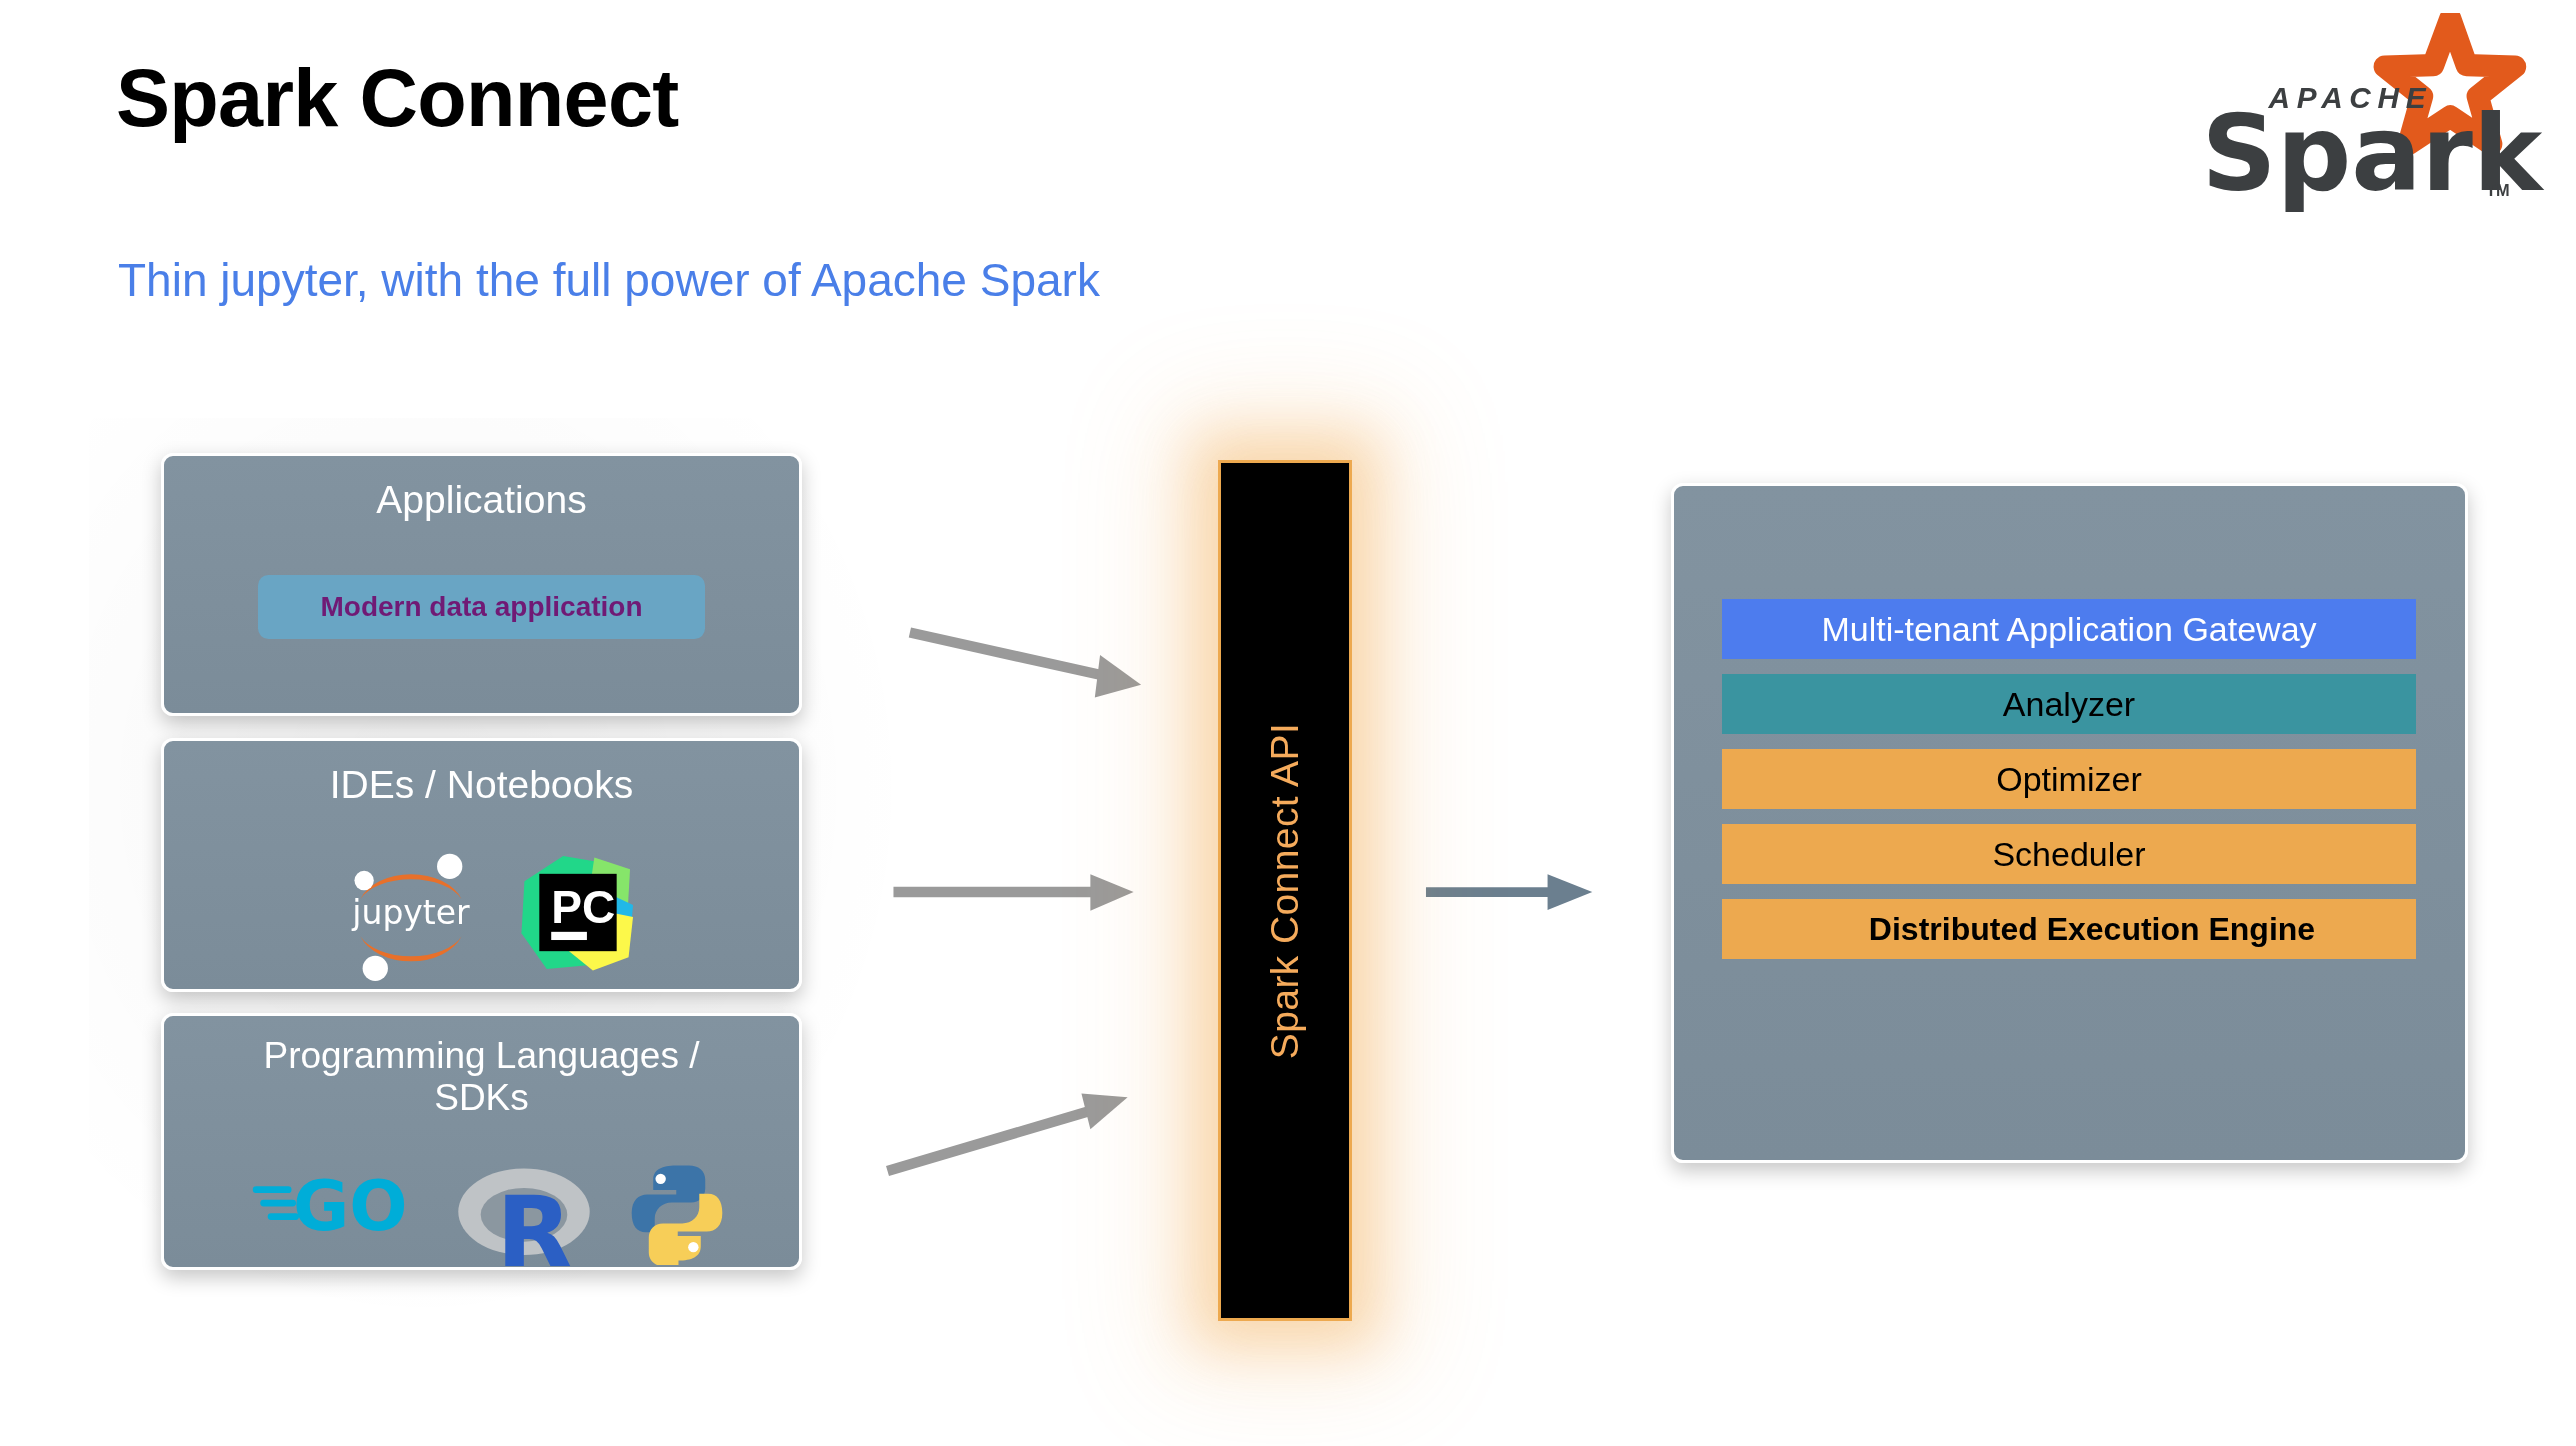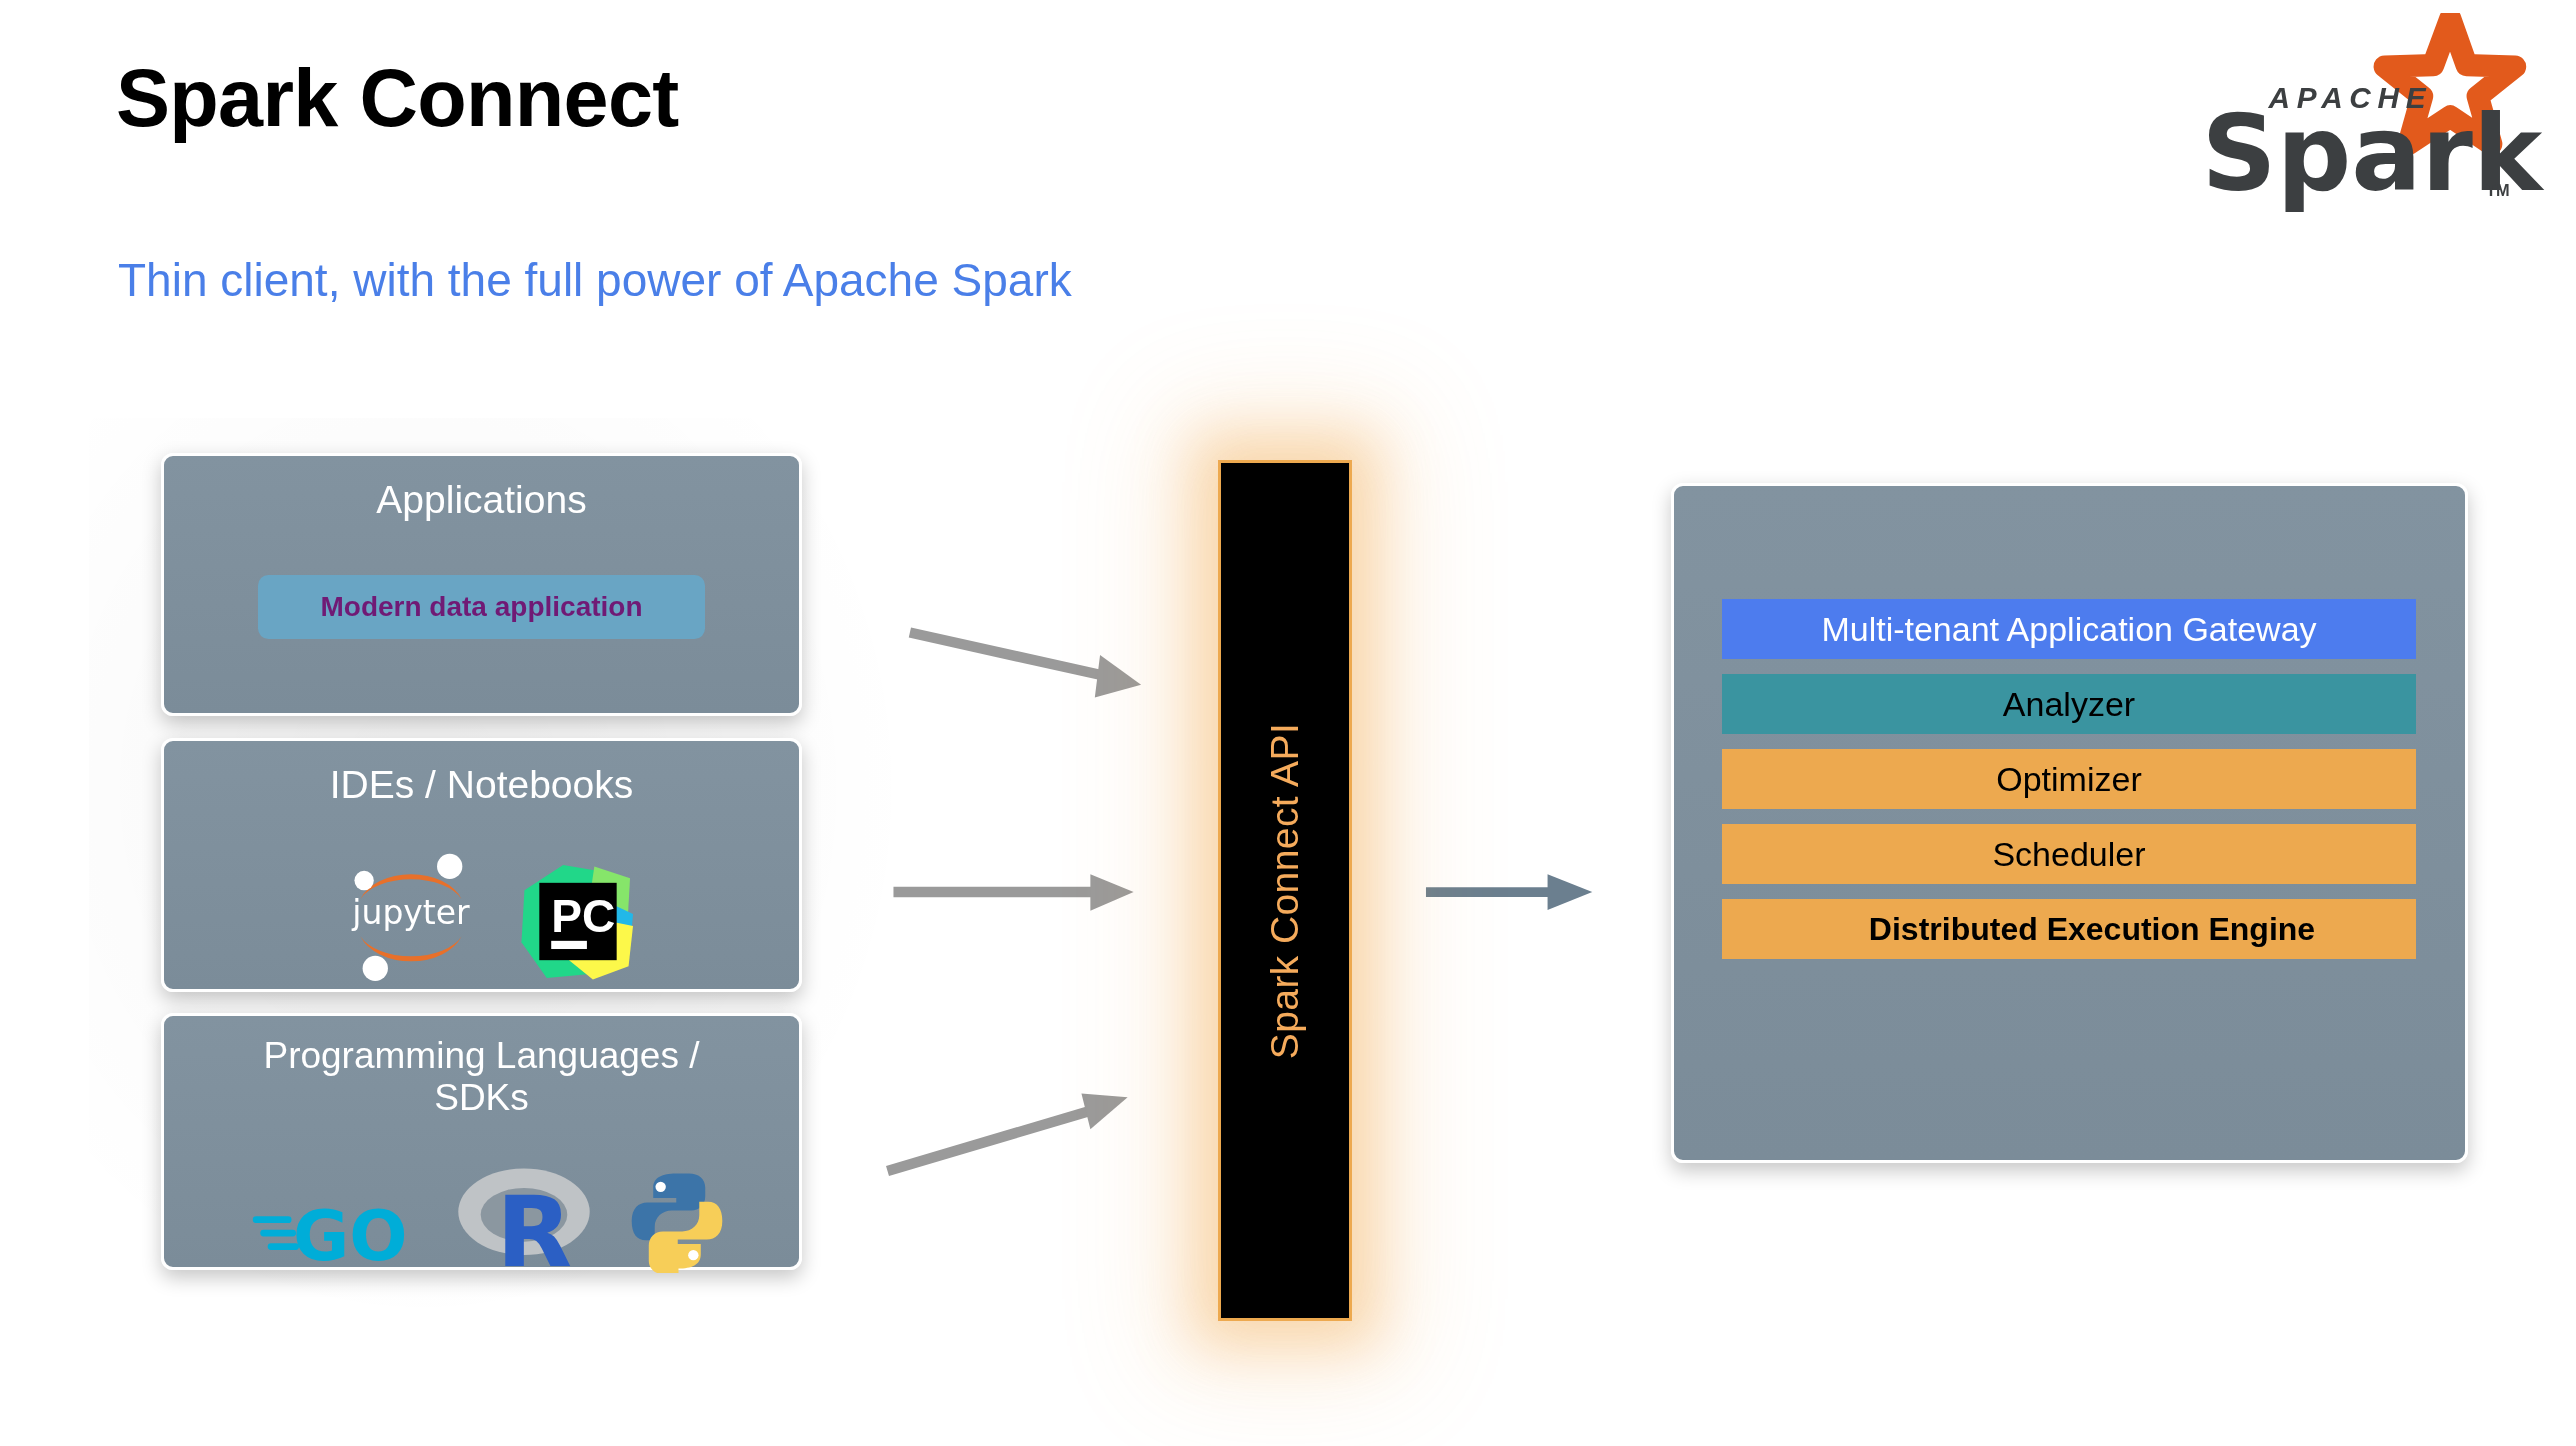--- a/index.html
+++ b/index.html
@@ -86,21 +86,21 @@
     font-weight: 700;
     display: flex;
     align-items: center;
     justify-content: center;
   }
 
   .logo-row {
     position: absolute;
     left: 17px; right: 0;
     display: flex;
-    align-items: flex-end;
+    align-items: flex-start;
     justify-content: center;
   }
   #ide-logo-row       { top: 112px; gap: 39px; }
   #language-logo-row  { top: 145px; gap: 30px; }
 
   
   #jupyter-logo { position: relative; width: 134px; height: 128px; }
   #jupyter-logo .jtext {
     position: absolute;
     left: 0; right: 0; top: 43px;
@@ -203,21 +203,21 @@
     width: 835px;
     height: 925px;
     background: radial-gradient(ellipse at 40% 40%, rgba(0,0,0,0.035), rgba(0,0,0,0) 70%);
     pointer-events: none;
   }
 </style>
 </head>
 <body>
 
 <div id="page-title">Spark Connect</div>
-<div id="page-subtitle">Thin client, with the full power of Apache Spark</div>
+<div id="page-subtitle">Thin jupyter, with the full power of Apache Spark</div>
 
 <div id="spark-logo">
   <svg viewBox="0 0 520 270" width="388" height="201" aria-hidden="true">
 
     <path d="M392 8 L414 70 L479 72 L429 112 L447 176 L392 139 L336 176 L354 112 L304 72 L369 70 Z" fill="none" stroke="#e25a1c" stroke-width="30" stroke-linejoin="round"></path>
 
     <text x="148" y="128" font-family="'Liberation Sans', sans-serif" font-size="40" font-weight="700" font-style="italic" letter-spacing="9" fill="#3c3f41">APACHE</text>
 
     <text x="58" y="238" font-family="'DejaVu Sans', sans-serif" font-size="140" font-weight="700" fill="#3c3f41">Spark</text>
     <text x="440" y="246" font-family="'Liberation Sans', sans-serif" font-size="22" font-weight="700" fill="#3c3f41">TM</text>

